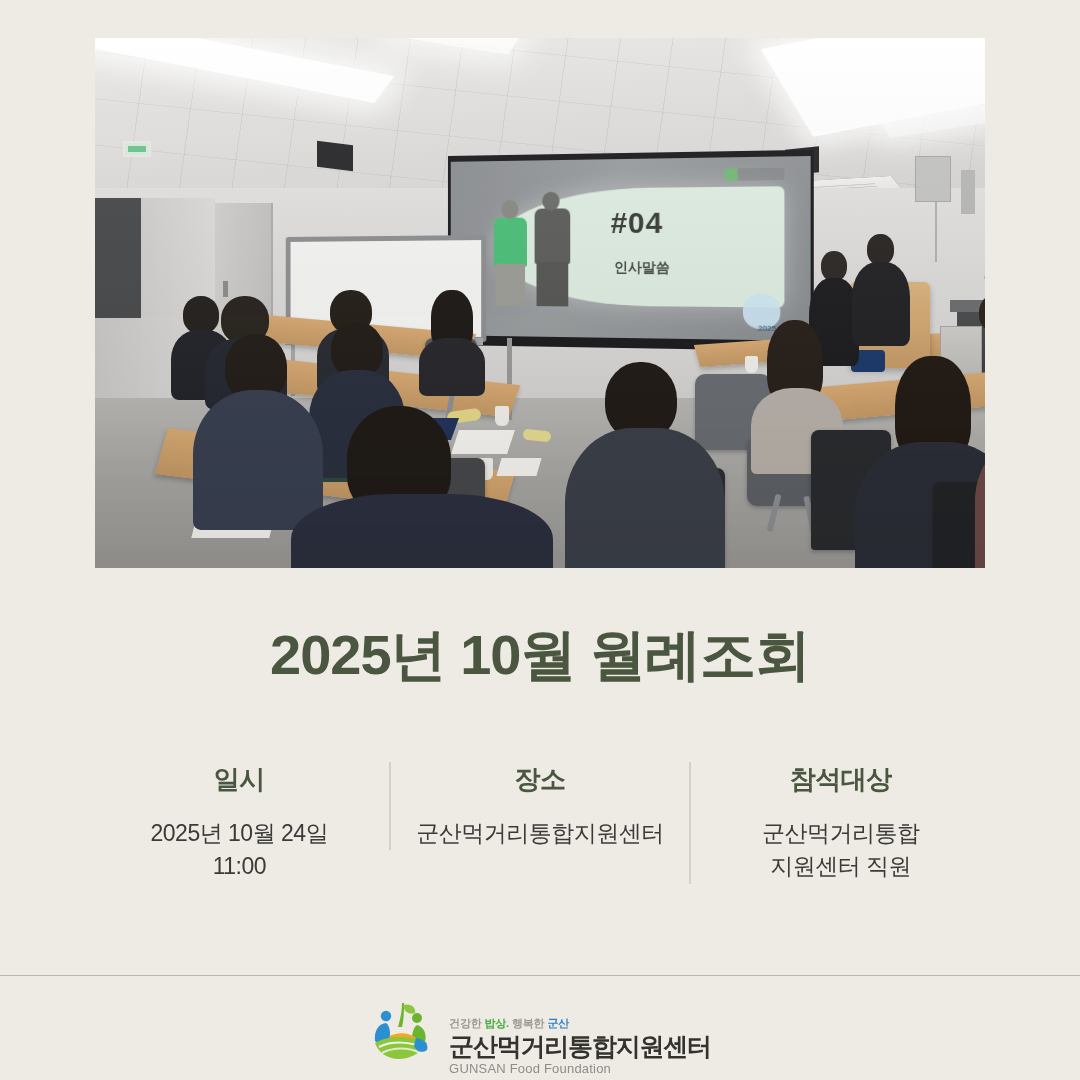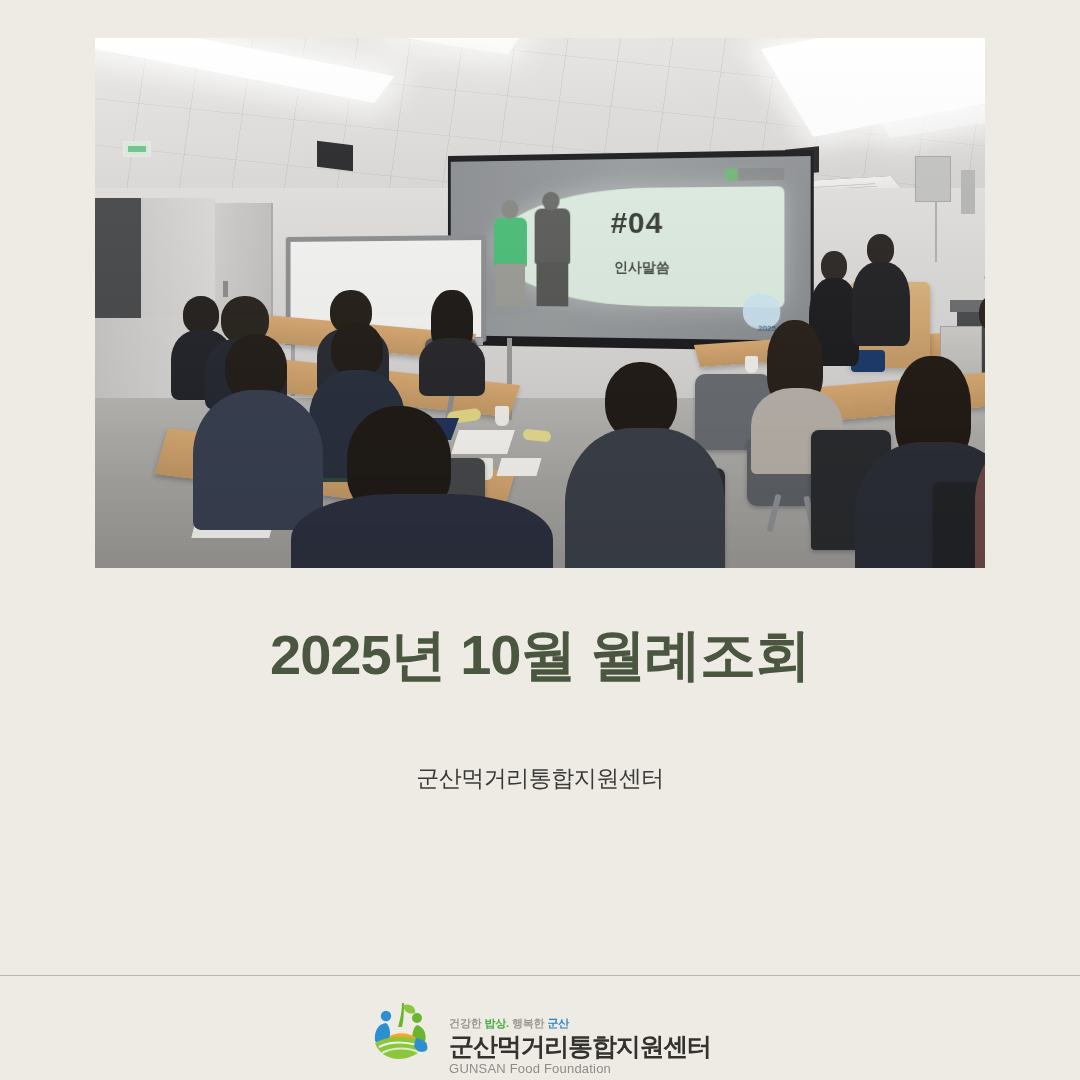--- a/index.html
+++ b/index.html
@@ -517,27 +517,42 @@
       <div class="person body s7-body"></div>
 
       <div class="photo-shade"></div>
     </div>
   </div>
 
   <div class="title">2025년 10월 월례조회</div>
 
   <div class="info-row">
 
-
     <div class="info-col">
+      <div class="info-label">일시</div>
+      <div class="info-value">
+        <div>2025년 10월 24일</div>
+        <div>11:00</div>
+      </div>
+    </div>
+
+    <div class="info-col">
+      <div class="info-label">장소</div>
       <div class="info-value">
         <div>군산먹거리통합지원센터</div>
       </div>
     </div>
 
+    <div class="info-col">
+      <div class="info-label">참석대상</div>
+      <div class="info-value">
+        <div>군산먹거리통합</div>
+        <div>지원센터 직원</div>
+      </div>
+    </div>
 
   </div>
 
   <div class="footer-divider"></div>
 
   <div class="footer">
 
     <div class="logo-mark">
       <svg viewBox="0 0 66 66" width="66" height="66" aria-hidden="true">
 

